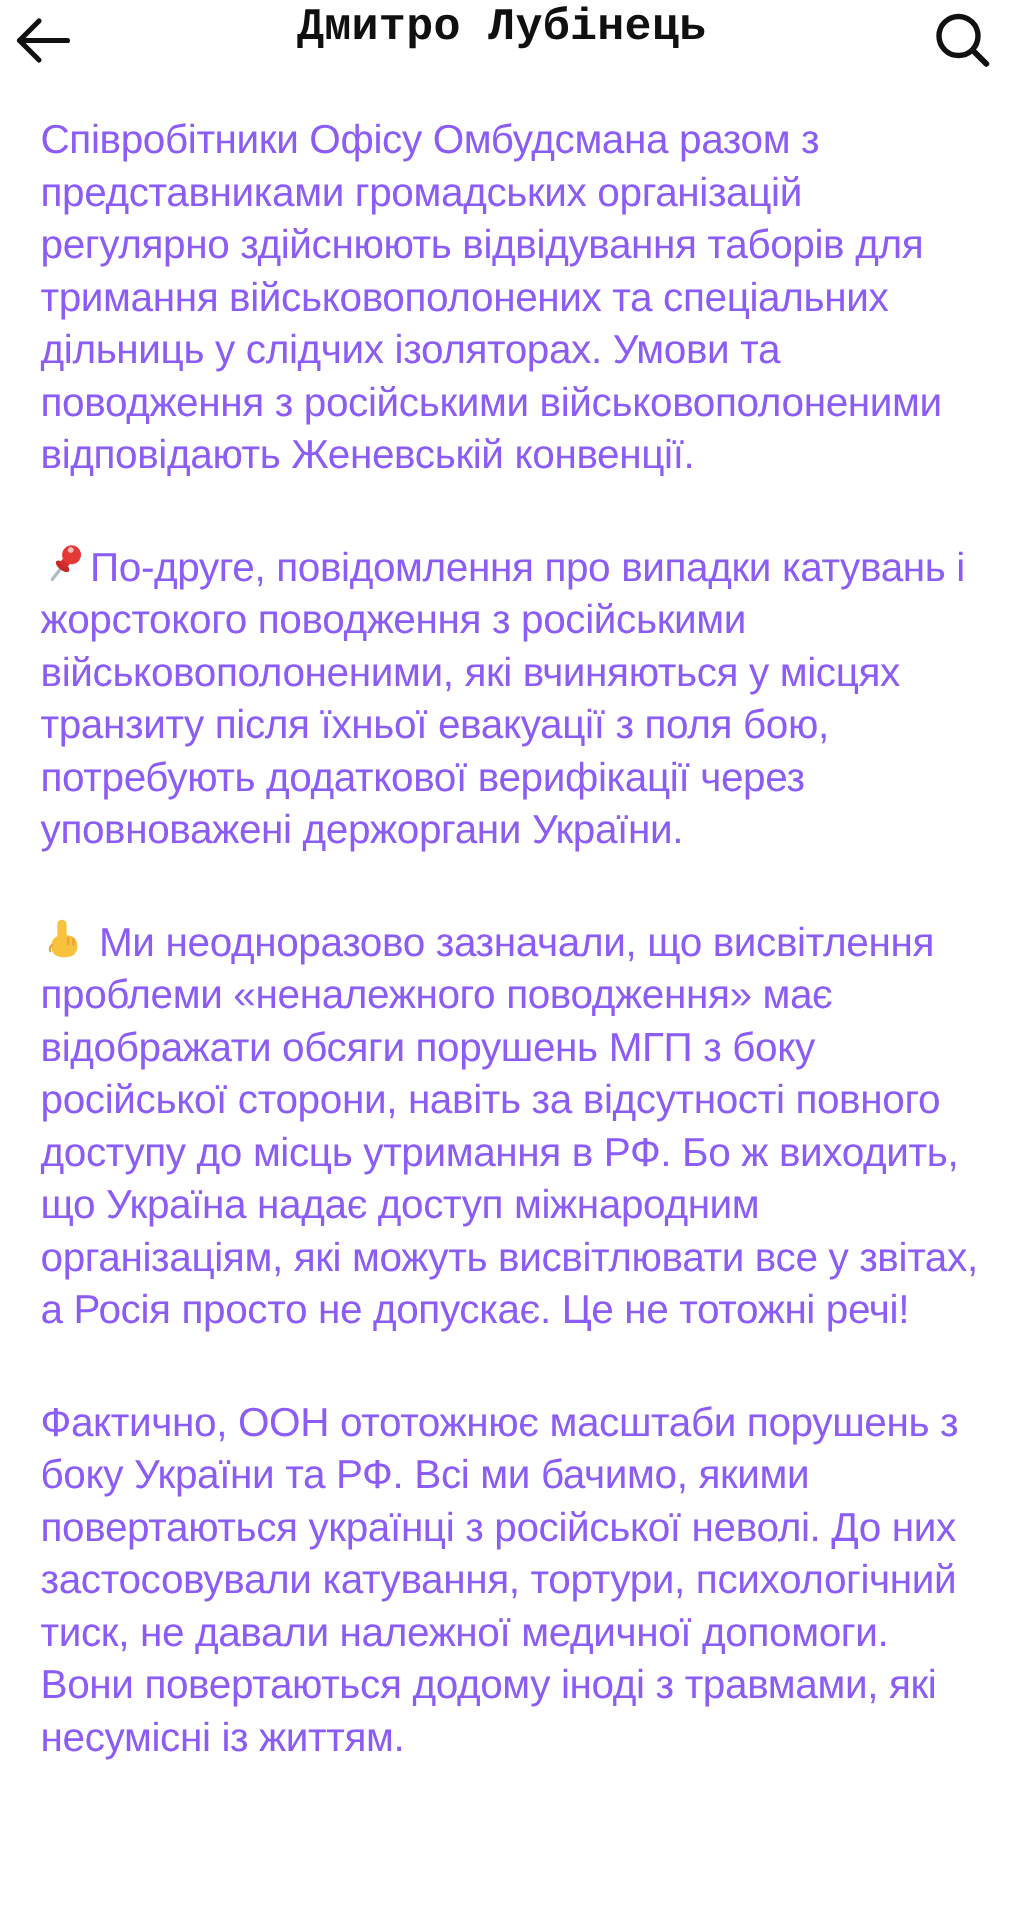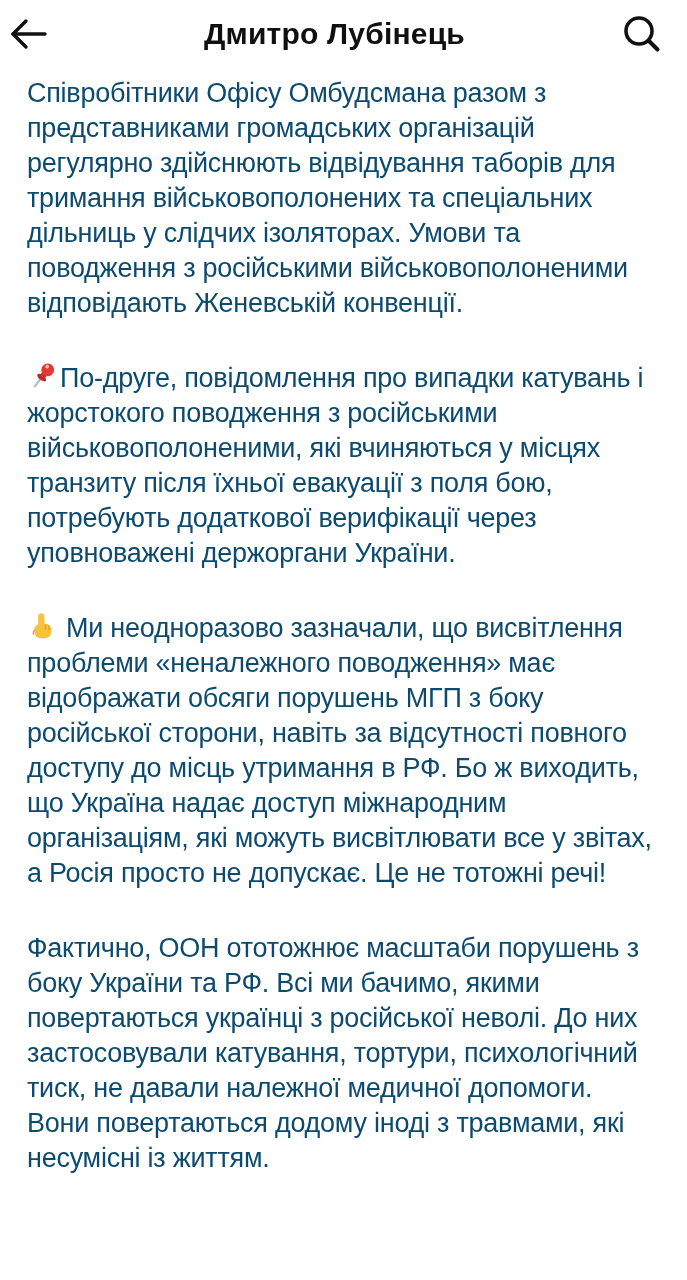--- a/index.html
+++ b/index.html
@@ -9,24 +9,25 @@
     background: #ffffff;
     color: #0d0d0d;
     font-family: "Liberation Sans", "DejaVu Sans", sans-serif;
     overflow: hidden;
     position: relative;
     box-sizing: border-box;
   }
   
   .app-bar {
     display: flex;
-    align-items: center;
+    align-items: flex-start;
     height: 66px;
     padding: 2px 20px 0 2px;
     box-sizing: border-box;
+    font-family: Liberation Mono, monospace;
   }
   .icon-btn {
     width: 50px;
     height: 50px;
     display: flex;
     align-items: center;
     justify-content: center;
     background: none;
     border: none;
     padding: 0;
@@ -42,21 +43,21 @@
     color: #101010;
     white-space: nowrap;
     overflow: hidden;
   }
   
   .post-content {
     padding: 10px 27px 0 27px;
     font-size: 27px;
     line-height: 35px;
     letter-spacing: -0.25px;
-    color: #0c4a6e;
+    color: #8b5cf6;
   }
   .post-content p { margin: 0 0 40px 0; }
   .post-content p:last-child { margin-bottom: 0; }
   .emoji {
     display: inline-block;
     width: 31px;
     height: 31px;
     vertical-align: -5px;
   }
   .emoji-pin { margin-right: 2px; }

